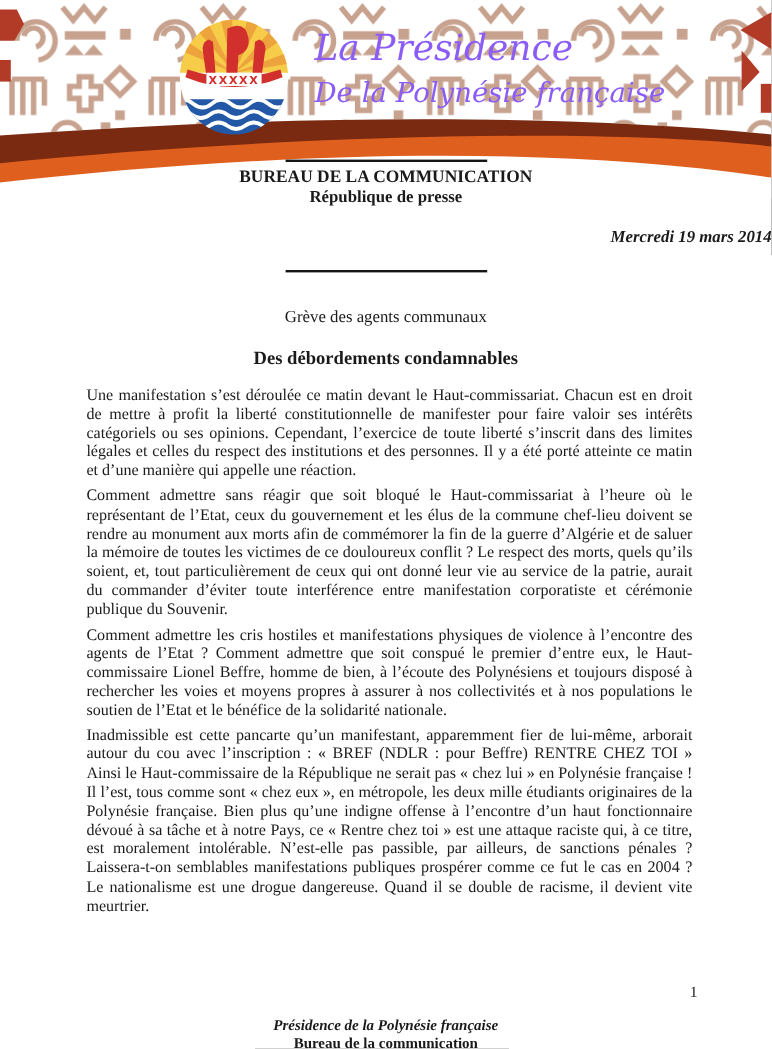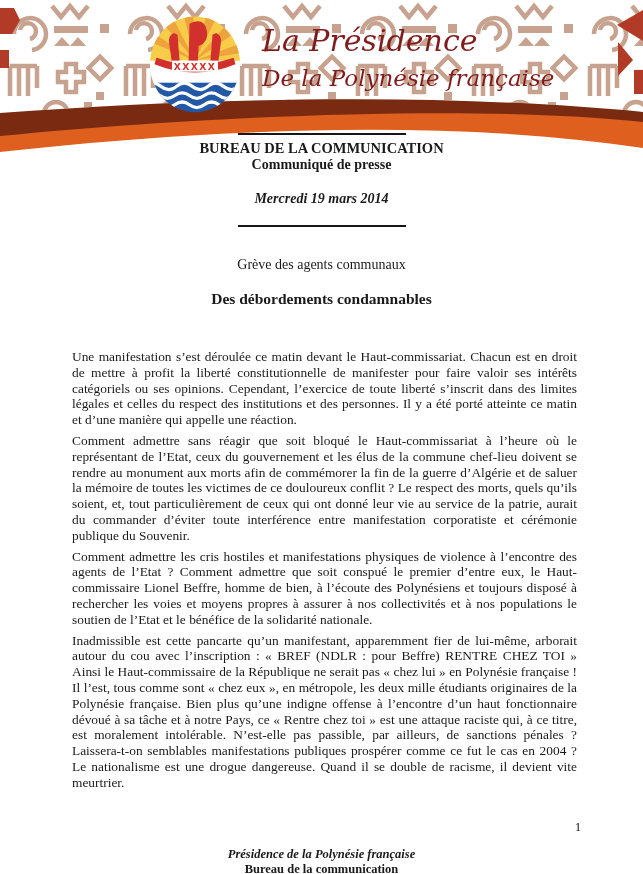--- a/index.html
+++ b/index.html
@@ -6,39 +6,39 @@
   .page {
     position:relative; width:643px; height:874px; margin:0 auto;
     background:#ffffff; overflow:hidden;
     font-family:"Liberation Serif", serif; color:#1a1a1a;
   }
   
   .banner-svg { position:absolute; top:0; left:0; display:block; }
   .emblem-svg { position:absolute; top:9px; left:149px; display:block; }
   .org-script {
     position:absolute; top:22px; left:262px; width:330px;
-    font-family:"DejaVu Serif", serif; font-style:italic; color:#7f1d1d;
+    font-family:"DejaVu Serif", serif; font-style:italic; color:#8b5cf6;
   }
   .org-script .l1 { font-size:30px; line-height:38px; }
   .org-script .l2 { font-size:23px; line-height:36px; }
   
   .rule { position:absolute; left:50%; transform:translateX(-50%); width:168px;
           border-top:2px solid #161616; height:0; }
   .rule-top { top:133px; }
   .rule-bottom { top:225px; }
   .center-line { position:absolute; left:0; width:100%; text-align:center; }
   .bureau   { top:140px; font-weight:bold; font-size:14.5px; }
   .doc-type { top:157px; font-weight:bold; font-size:14px; }
-  .date-line{ top:191px; font-weight:bold; font-style:italic; font-size:14px; }
+  .date-line{ top:191px; font-weight:bold; font-style:italic; font-size:14px;text-align:right; }
   .subject  { top:257px; font-size:14px; }
   .headline { top:290px; font-weight:bold; font-size:15.5px; }
   
   .body-text {
     position:absolute; top:321px; left:72px; width:505px;
-    font-size:13.4px; line-height:15.8px; text-align:justify;margin-top:28px;
+    font-size:13.4px; line-height:15.8px; text-align:justify;
   }
   .body-text p { margin:0 0 5px 0; }
   
   .footer { position:absolute; top:835px; left:0; width:100%;
             text-align:center; font-size:12.5px; line-height:15px;margin-top:12px; }
   .footer .org { font-weight:bold; font-style:italic; }
   .footer .office { font-weight:bold; }
   .page-number { position:absolute; top:819px; left:566px; width:24px;
                  text-align:center; font-size:13px; }
 </style>
@@ -128,21 +128,21 @@
     </g>
   </svg>
 
   <div class="org-script">
     <div class="l1">La Présidence</div>
     <div class="l2">De la Polynésie française</div>
   </div>
 
   <div class="rule rule-top"></div>
   <div class="center-line bureau">BUREAU DE LA COMMUNICATION</div>
-  <div class="center-line doc-type">Communiqué de presse</div>
+  <div class="center-line doc-type">République de presse</div>
   <div class="center-line date-line">Mercredi 19 mars  2014</div>
   <div class="rule rule-bottom"></div>
 
   <div class="center-line subject">Grève des agents communaux</div>
   <div class="center-line headline">Des débordements condamnables</div>
 
   <main class="body-text">
     <p>Une manifestation s’est déroulée ce matin devant le Haut-commissariat. Chacun est en droit de mettre à profit la liberté constitutionnelle de manifester pour faire valoir ses intérêts catégoriels ou ses opinions. Cependant, l’exercice de toute liberté s’inscrit dans des limites légales et celles du respect des institutions et des personnes. Il y a été porté atteinte ce matin et d’une manière qui appelle une réaction.</p>
     <p>Comment admettre sans réagir que soit bloqué le Haut-commissariat à l’heure où le représentant de l’Etat, ceux du gouvernement et les élus de la commune chef-lieu doivent se rendre au monument aux morts afin de commémorer la fin de la guerre d’Algérie et de saluer la mémoire de toutes les victimes de ce douloureux conflit ? Le respect des morts, quels qu’ils soient, et, tout particulièrement de ceux qui ont donné leur vie au service de la patrie, aurait du commander d’éviter toute interférence entre manifestation corporatiste et cérémonie publique du Souvenir.</p>
     <p>Comment admettre les cris hostiles et manifestations physiques de violence à l’encontre des agents de l’Etat ? Comment admettre que soit conspué le premier d’entre eux, le Haut-commissaire Lionel Beffre, homme de bien, à l’écoute des Polynésiens et toujours disposé à rechercher les voies et moyens propres à assurer à nos collectivités et à nos populations le soutien de l’Etat et le bénéfice de la solidarité nationale.</p>

